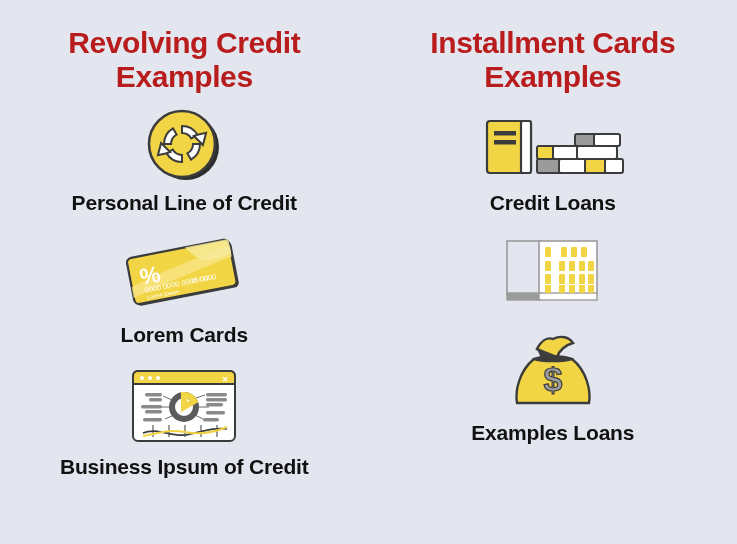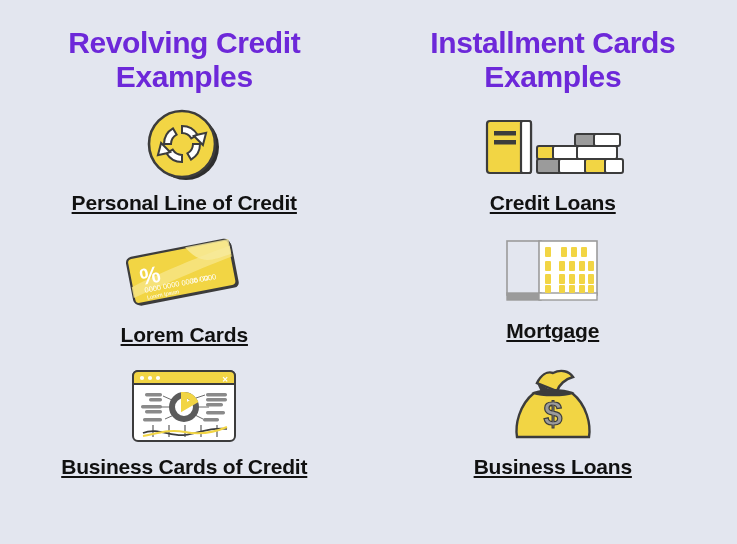--- a/index.html
+++ b/index.html
@@ -25,21 +25,21 @@
     width: 368.5px;
     display: flex;
     flex-direction: column;
     align-items: center;
     box-sizing: border-box;
     padding-top: 26px;
   }
   .col-header {
     font-size: 30px;
     font-weight: bold;
-    color: #6d28d9;
+    color: #b91c1c;
     line-height: 1.12;
     text-align: center;
     letter-spacing: -0.4px;
     width: 300px;
     margin: 0;
   }
   .entry {
     display: flex;
     flex-direction: column;
     align-items: center;
@@ -53,21 +53,20 @@
     align-items: center;
     justify-content: center;
   }
   .entry-label {
     font-size: 21px;
     font-weight: bold;
     color: #111111;
     text-align: center;
     letter-spacing: -0.2px;
     white-space: nowrap;
-    text-decoration: underline;
   }
   .lbl-1 { margin-top: 6px; }
   .lbl-2 { margin-top: 10px; }
   .lbl-3 { margin-top: 10px; }
   svg { display: block; }
 </style>
 </head>
 <body>
 
 <div class="infographic">
@@ -150,21 +149,21 @@
             <path d="M24 58 V70"></path>
               <path d="M40 58 V70"></path>
               <path d="M56 58 V70"></path>
               <path d="M72 58 V70"></path>
               <path d="M88 58 V70"></path>
           </g>
           <path d="M14 66 C 28 60, 42 70, 56 68 C 70 66, 82 60, 98 62" fill="none" stroke="#3c3c3c" stroke-width="1.7"></path>
           <path d="M14 69 C 30 66, 40 62, 56 65 C 72 68, 84 66, 98 60" fill="none" stroke="#f2d544" stroke-width="2"></path>
         </svg>
       </div>
-      <div class="entry-label lbl-3">Business Cards of Credit</div>
+      <div class="entry-label lbl-3">Business Ipsum of Credit</div>
     </div>
   </div>
 
   <div class="column">
 
     <div class="col-header">
       <div>Installment Cards</div>
       <div>Examples</div>
     </div>
 
@@ -216,30 +215,29 @@
             <rect x="78" y="41" width="6" height="10" rx="1"></rect>
             <rect x="87" y="41" width="6" height="10" rx="1"></rect>
             <rect x="44" y="52" width="6" height="8" rx="1"></rect>
             <rect x="58" y="52" width="6" height="8" rx="1"></rect>
             <rect x="68" y="52" width="6" height="8" rx="1"></rect>
             <rect x="78" y="52" width="6" height="8" rx="1"></rect>
             <rect x="87" y="52" width="6" height="8" rx="1"></rect>
           </g>
         </svg>
       </div>
-      <div class="entry-label lbl-2">Mortgage</div>
     </div>
 
     <div class="entry entry-3">
       <div class="icon-box">
         <svg width="92" height="82" viewBox="0 0 92 82">
           <path d="M27 30 C 12 42, 8 62, 10 74 L 82 74 C 84 62, 80 42, 65 30 Z" fill="#f2d544" stroke="#3c3c3c" stroke-width="2.4"></path>
           <path d="M30 20 C 34 12, 40 8, 46 10 C 54 6, 62 8, 66 14 C 58 16, 52 22, 50 28 Z" fill="#f2d544" stroke="#3c3c3c" stroke-width="2.4"></path>
           <path d="M30 20 L 46 28 L 34 29 Z" fill="#3c3c3c"></path>
           <path d="M27 30 C 36 26, 56 26, 65 30 C 58 33, 34 33, 27 30 Z" fill="#3c3c3c" stroke="#3c3c3c" stroke-width="2"></path>
           <text x="46" y="62" text-anchor="middle" font-family="'Liberation Sans', sans-serif" font-size="34" font-weight="bold" fill="#9b9b9b" stroke="#3c3c3c" stroke-width="1.2">$</text>
         </svg>
       </div>
-      <div class="entry-label lbl-3">Business Loans</div>
+      <div class="entry-label lbl-3">Examples Loans</div>
     </div>
   </div>
 
 </div>
 
 </body></html>

